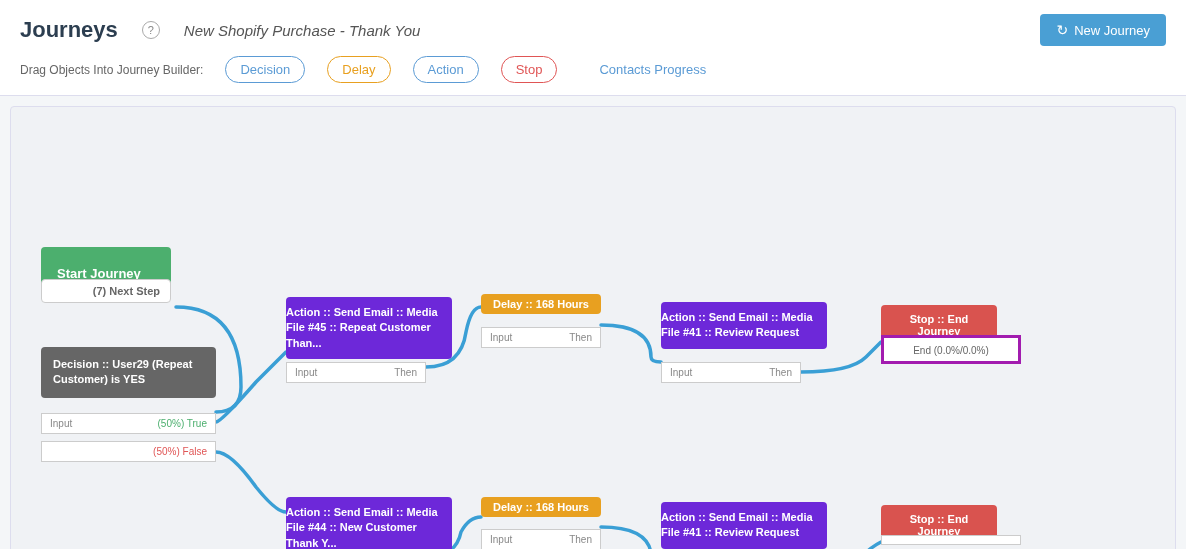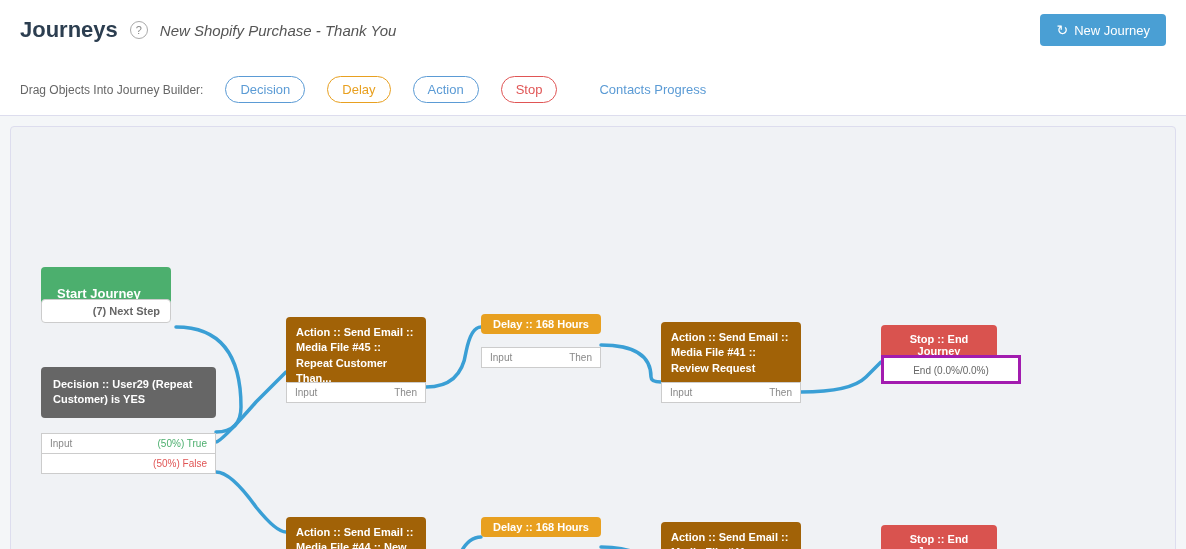--- a/index.html
+++ b/index.html
@@ -1,19 +1,19 @@
 <!DOCTYPE html>
 <html><head>
   <meta charset="utf-8">
   <style>
     * { box-sizing: border-box; margin: 0; padding: 0; }
     body { font-family: -apple-system, BlinkMacSystemFont, 'Segoe UI', sans-serif; background: #f4f6f8; color: #333; font-size: 13px; }
 
     .header { background: #fff; padding: 14px 20px 0; border-bottom: 1px solid #dde; }
-    .header-top { display: flex; align-items: center; gap: 12px; margin-bottom: 22px; }
+    .header-top { display: flex; align-items: center; gap: 24px; margin-bottom: 2px; }
     .header-title { font-size: 22px; font-weight: 700; color: #2c3e50; }
     .header-help { width: 18px; height: 18px; border-radius: 50%; border: 1.5px solid #aaa; display: inline-flex; align-items: center; justify-content: center; font-size: 11px; color: #888; cursor: pointer; }
     .header-journey-name { font-size: 15px; color: #555; font-style: italic; }
 
     .toolbar { display: flex; align-items: center; gap: 22px; padding: 8px 0 12px; }
     .toolbar-label { font-size: 12px; color: #666; }
     .toolbar-btn { padding: 5px 14px; border-radius: 20px; border: 1.5px solid; font-size: 13px; cursor: pointer; background: #fff; font-weight: 500; }
     .btn-decision { border-color: #5b9bd5; color: #5b9bd5; }
     .btn-delay { border-color: #e8a020; color: #e8a020; }
     .btn-action { border-color: #5b9bd5; color: #5b9bd5; }
@@ -29,21 +29,21 @@
     
     .node { position: absolute; border-radius: 4px; font-size: 11px; font-weight: 600; }
     .node-start { background: #4caf6e; color: #fff; padding: 19px 16px; border-radius: 4px; font-size: 13px; top: 140px; left: 30px; min-width: 130px; }
 
     .node-decision { background: #666; color: #fff; padding: 10px 12px; top: 240px; left: 30px; width: 175px; line-height: 1.4; }
     .port-true { color: #4caf6e; font-size: 11px; }
     .port-false { color: #e05555; font-size: 11px; }
     .port-input { color: #888; font-size: 11px; }
 
     
-    .node-action { background: #a16207; color: #fff; padding: 8px 10px; line-height: 1.4; width: 140px; }
+    .node-action { background: #6d28d9; color: #fff; padding: 8px 0; line-height: 1.4; width: 166px; }
 
     
     .node-delay { background: #e8a020; color: #fff; padding: 4px 10px; text-align: center; width: 120px; }
 
     
     .node-stop { background: #d9534f; color: #fff; padding: 8px 10px; text-align: center; width: 116px; }
 
     svg.arrows { position: absolute; top: 0; left: 0; width: 100%; height: 100%; pointer-events: none; overflow: visible; }
   </style>
 </head>
@@ -101,21 +101,21 @@
       <span>(7) Next Step</span>
     </div>
 
     <div class="node node-decision" style="top:240px;left:30px;">
       <span>Decision :: User29 (Repeat Customer) is YES</span>
     </div>
     <div style="position:absolute;top:306px;left:30px;width:175px;background:#fff;border:1px solid #ccc;padding:4px 8px;display:flex;justify-content:space-between;align-items:center;">
       <span class="port-input" style="font-size:10px;color:#888;">Input</span>
       <span class="port-true" style="color:#4caf6e;font-size:10px;">(50%) True</span>
     </div>
-    <div style="position:absolute;top:326px;left:30px;width:175px;background:#fff;border:1px solid #ccc;padding:4px 8px;display:flex;justify-content:flex-end;">
+    <div style="position:absolute;top:334px;left:30px;width:175px;background:#fff;border:1px solid #ccc;padding:4px 8px;display:flex;justify-content:flex-end;">
       <span class="port-false" style="color:#e05555;font-size:10px;">(50%) False</span>
     </div>
 
     <div class="node node-action" style="top:190px;left:275px;">
       <span>Action :: Send Email :: Media File #45 :: Repeat Customer Than...</span>
     </div>
     <div style="position:absolute;top:255px;left:275px;width:140px;background:#fff;border:1px solid #ccc;padding:4px 8px;display:flex;justify-content:space-between;">
       <span style="font-size:10px;color:#888;">Input</span>
       <span style="font-size:10px;color:#888;">Then</span>
     </div>

